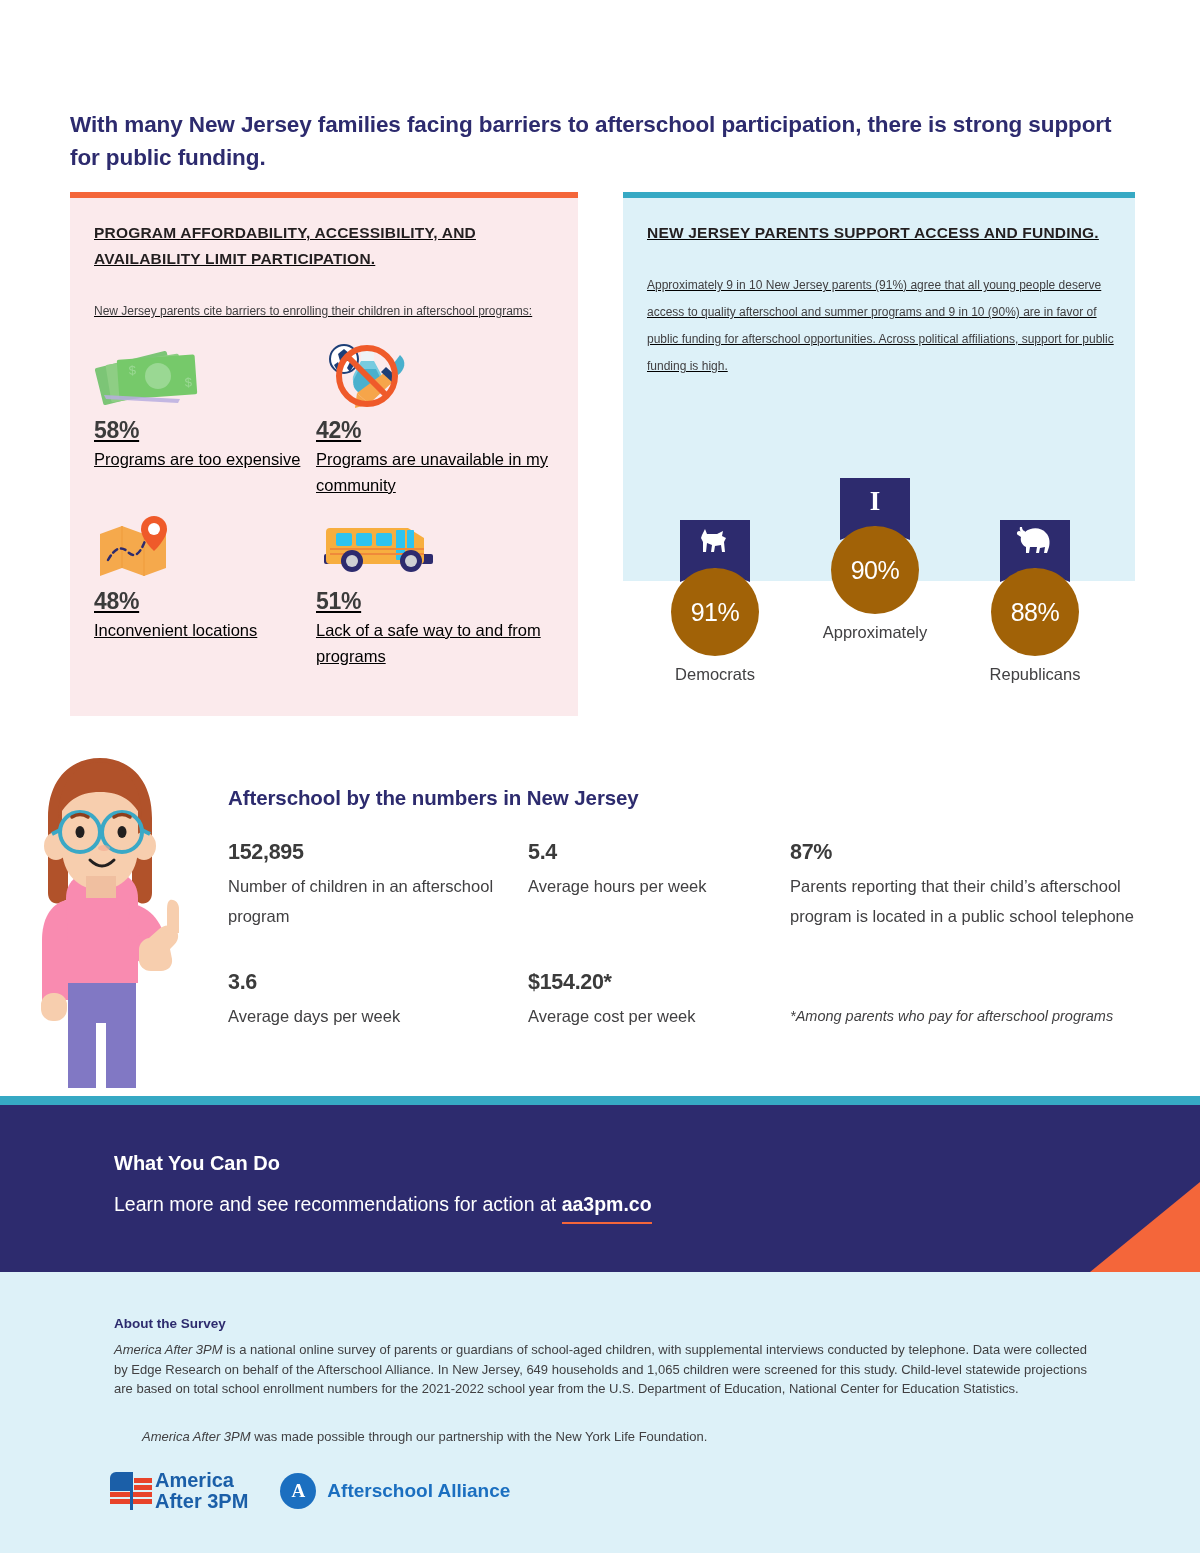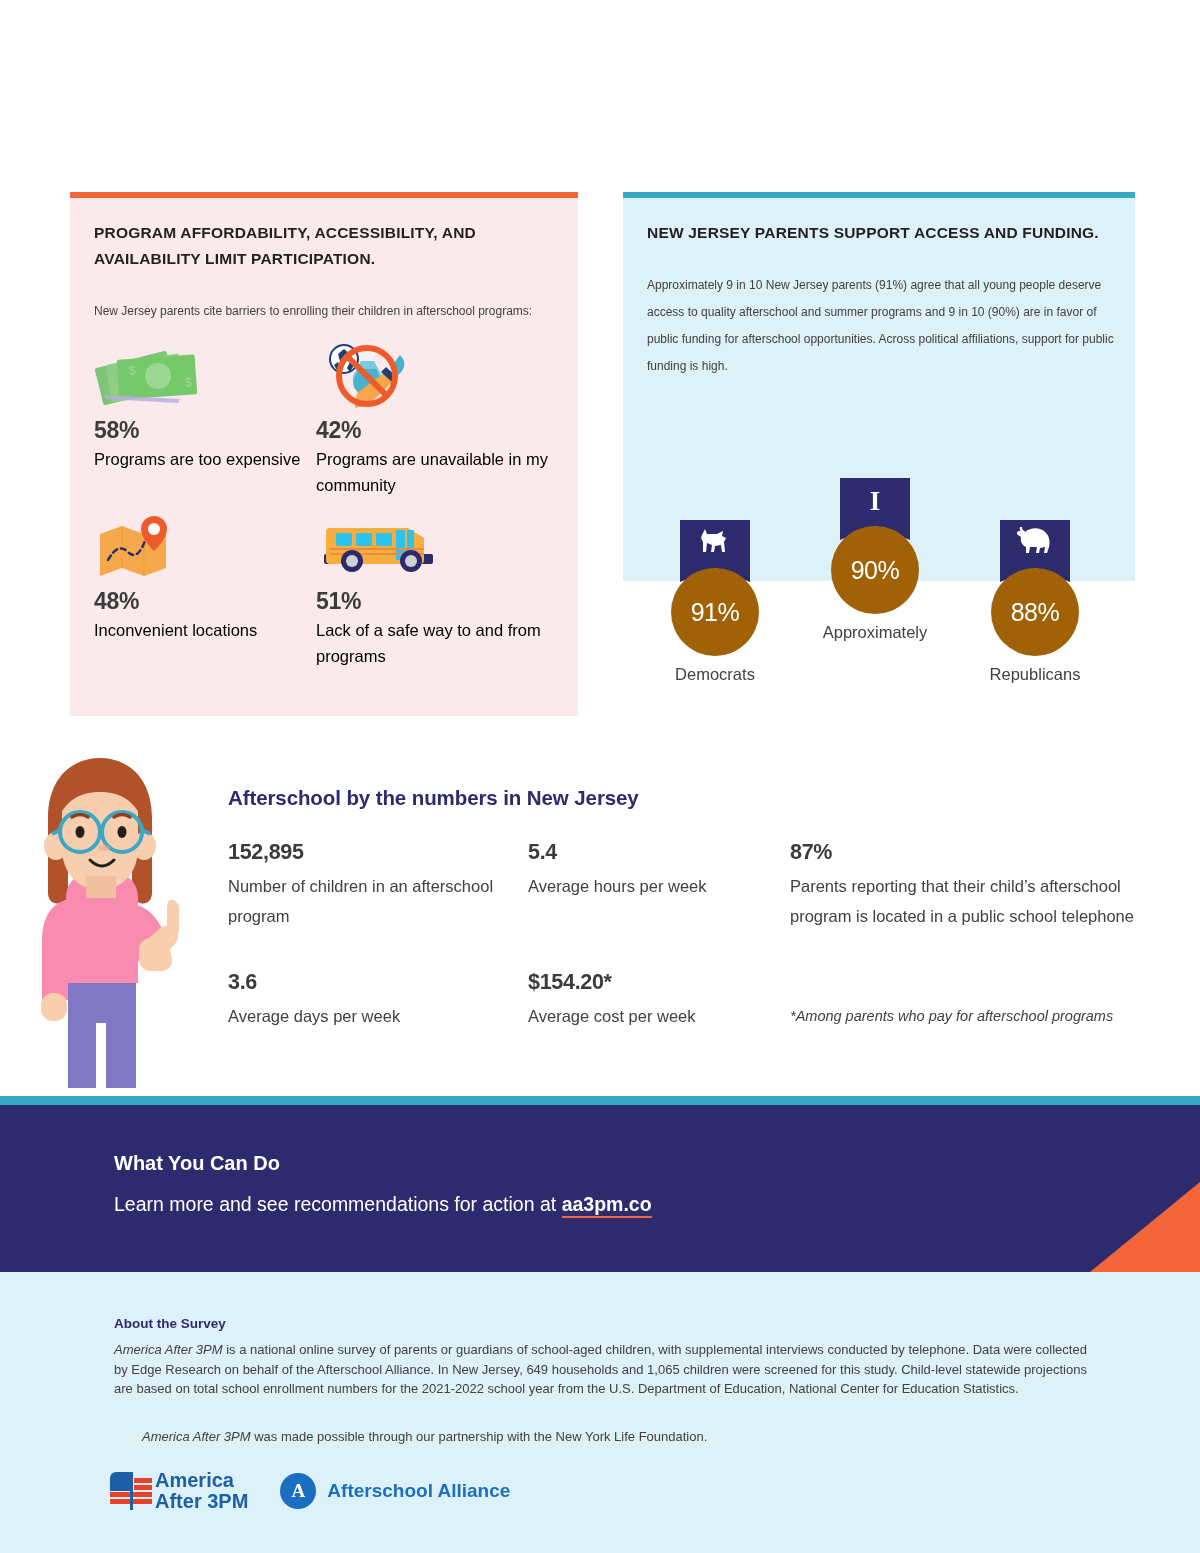--- a/index.html
+++ b/index.html
@@ -16,21 +16,21 @@
   .headline {
     position: absolute;
     left: 70px; top: 108px; width: 1065px;
     font-size: 22.5px; font-weight: bold; line-height: 33px;
     color: #2d2b6e; letter-spacing: -0.1px;
   }
 
   
   .card { position: absolute; }
   .card .topbar { height: 6px; width: 100%; }
-  .card .body { padding: 22px 20px 24px 24px; }
+  .card .body { padding: 22px 20px 24px 24px; text-decoration: underline; }
   .card-pink { left: 70px; top: 192px; width: 508px; height: 524px; }
   .card-pink .topbar { background: #f4663a; }
   .card-pink .body { background: #fbeaec; height: 518px; }
   .card-blue { left: 623px; top: 192px; width: 512px; height: 524px; }
   .card-blue .topbar { background: #36a9c4; }
   .card-blue .body { background: #ddf1f8; height: 383px; }
 
   .card-title {
     font-size: 15.5px; font-weight: bold; color: #231f20;
     line-height: 26px; letter-spacing: 0.2px; text-transform: uppercase;
@@ -93,21 +93,21 @@
 
   
   .teal-band  { position:absolute; left:0; top:1096px;  width:1200px; height:9px;  background:#36a9c4; }
   .navy-band  { position:absolute; left:0; top:1105px;  width:1200px; height:167px; background:#2d2b6e; overflow:hidden; }
   .navy-tri {
     position:absolute; right:0; bottom:0; width:110px; height:90px; background:#f4663a;
     clip-path: polygon(100% 0, 100% 100%, 0 100%);
   }
   .wycd-title { position:absolute; left:114px; top:1152px; font-size:20px; font-weight:bold; color:#fff; }
   .wycd-sub   { position:absolute; left:114px; top:1193px; font-size:19.5px; color:#fff; }
-  .wycd-link  { font-weight:bold; color:#fff; text-decoration:none; border-bottom:2.5px solid #f4663a; padding-bottom:1px;}
+  .wycd-link  { font-weight:bold; color:#fff; text-decoration:none; border-bottom:2.5px solid #f4663a; padding-bottom:7px;}
 
   
   .footer { position:absolute; left:0; top:1272px; width:1200px; height:281px; background:#ddf1f8; }
   .ft-title { position:absolute; left:114px; top:1316px; font-size:13.5px; font-weight:bold; color:#2d2b6e; }
   .ft-p1 { position:absolute; left:114px; top:1340px; width:985px; font-size:13px; line-height:19.5px; color:#414042; }
   .ft-p2 { position:absolute; left:114px; top:1427px; width:985px; font-size:13px; line-height:19.5px; color:#414042;margin-left:28px; }
   .ital { font-style: italic; }
 
   .logos { position:absolute; left:110px; top:1470px; display:flex; align-items:center; gap:32px;justify-content:flex-end; }
   .logo-aa3 { display:flex; align-items:center; }
@@ -128,20 +128,21 @@
   .logo-alliance .atxt { font-size:19px; font-weight:bold; color:#1b6fc0; }
 
   
   .girl { position:absolute; left:18px; top:748px; width:195px; height:350px; }
 </style>
 </head>
 <body>
 
 <div class="page">
 
+  <div class="headline">With many New Jersey families facing barriers to afterschool participation, there is strong support for public funding.</div>
 
   <div class="card card-pink">
     <div class="topbar"></div>
     <div class="body">
       <div class="card-title">PROGRAM AFFORDABILITY, ACCESSIBILITY, AND AVAILABILITY LIMIT PARTICIPATION.</div>
       <div class="card-intro">New Jersey parents cite barriers to enrolling their children in afterschool programs:</div>
 
       <div class="stat-grid">
 
         <div class="stat-cell">

